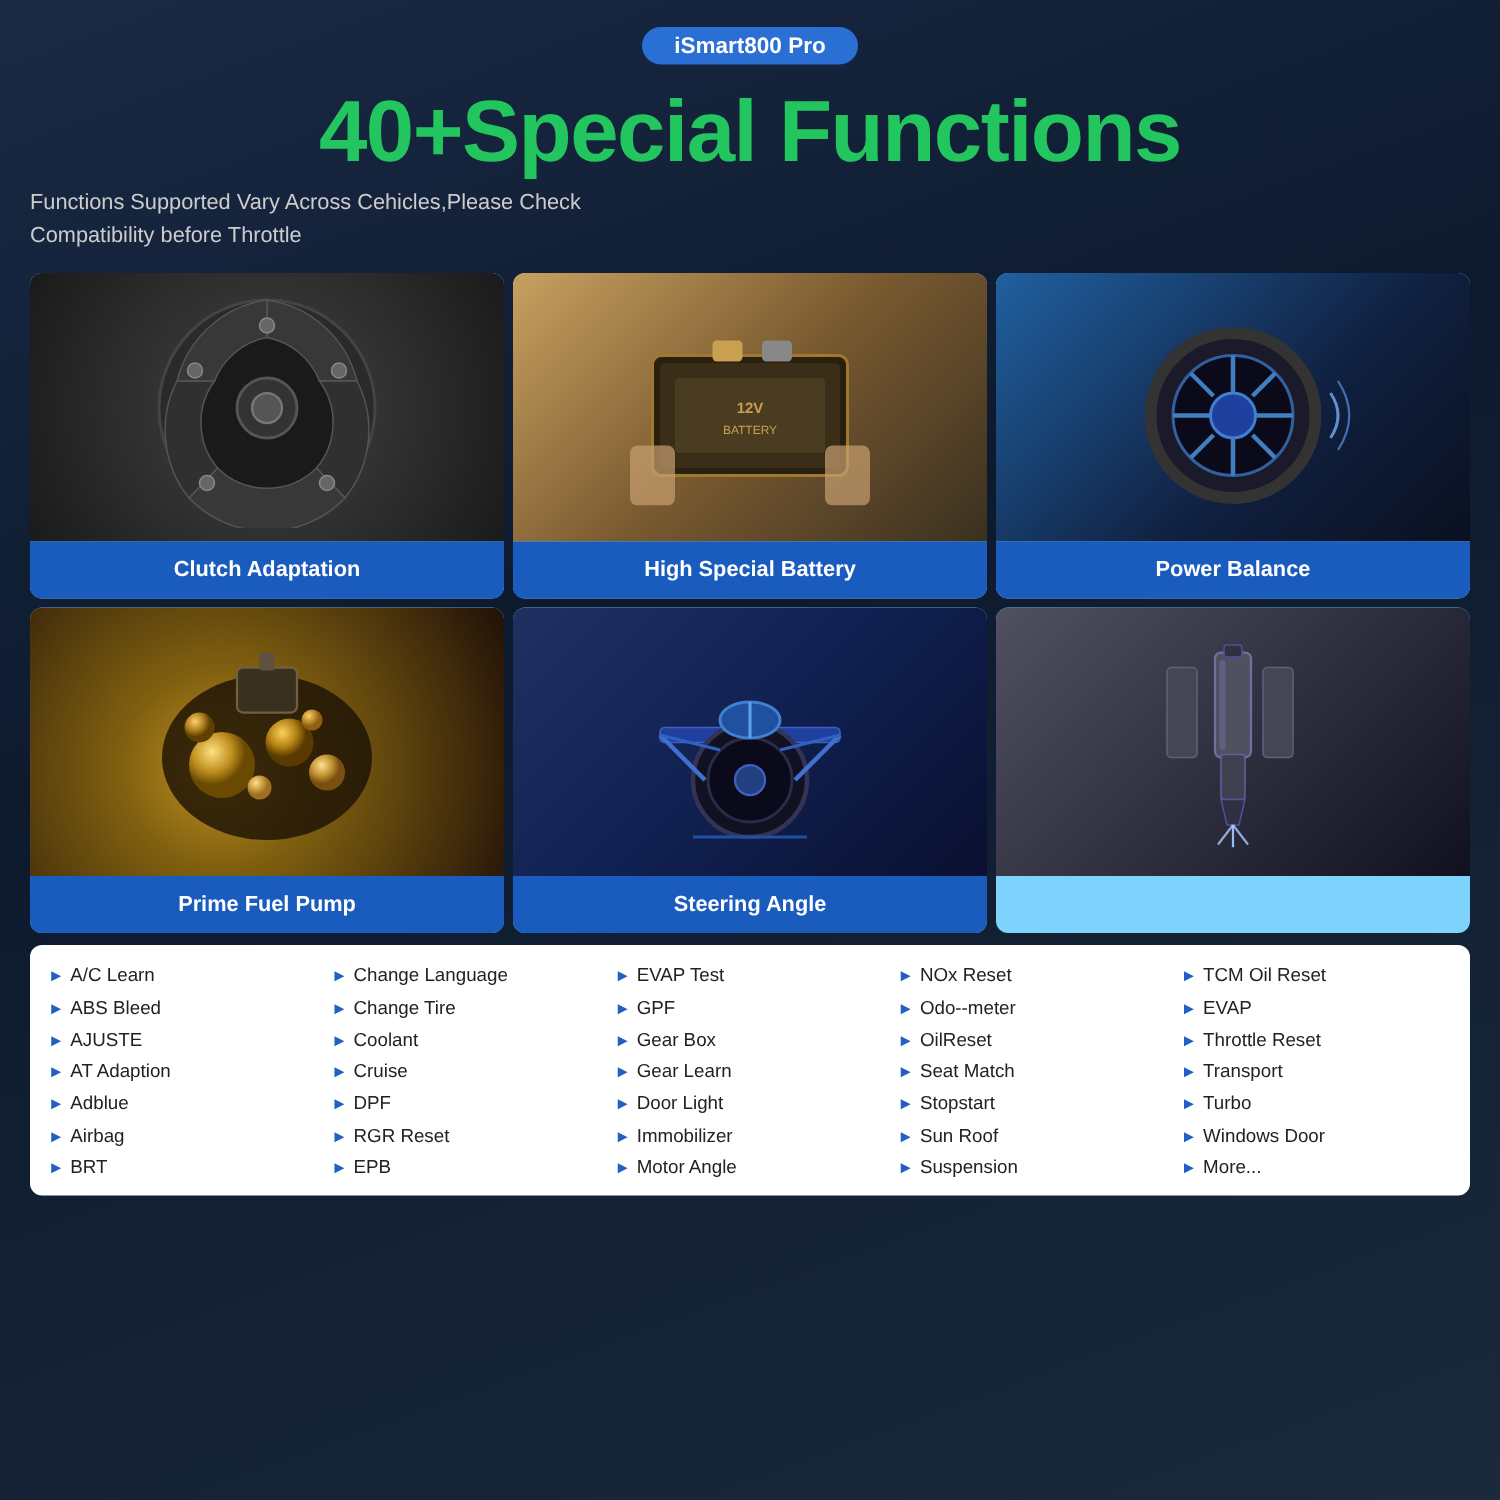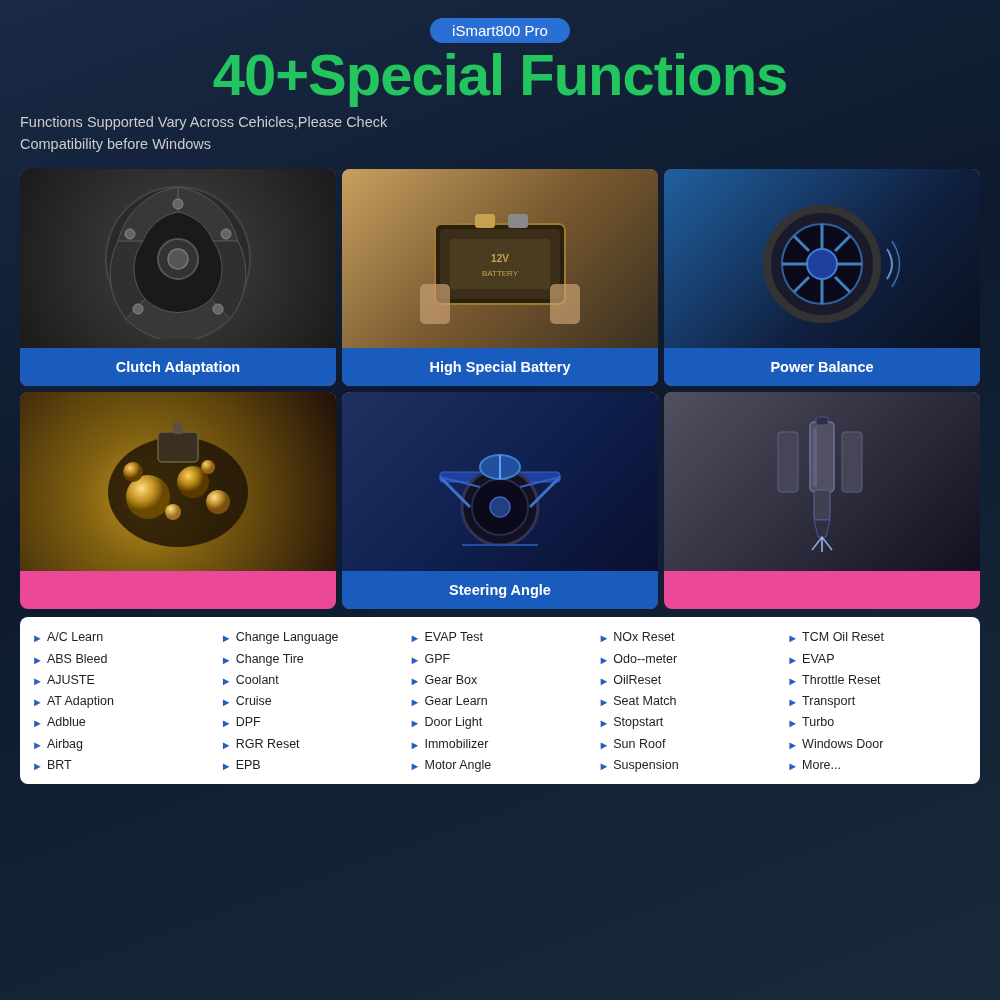--- a/index.html
+++ b/index.html
@@ -24,24 +24,24 @@
       z-index: 1;
       padding: 18px 20px 10px;
     }
 
     
     .badge {
       display: inline-block;
       background: #2a6fd4;
       color: #fff;
       font-size: 15px;
-      font-weight: normal;
+      font-weight: bold;
       padding: 4px 22px;
       border-radius: 20px;
-      margin-bottom: 2px;
+      margin-bottom: 15px;
     }
 
     
     .header-title {
       color: #22c55e;
       font-size: 58px;
       font-weight: 900;
       line-height: 1.05;
       text-align: center;
       letter-spacing: -1px;
@@ -62,21 +62,21 @@
       grid-template-rows: 1fr 1fr;
       gap: 6px;
       margin-top: 14px;
       height: 440px;
     }
 
     .img-card {
       position: relative;
       border-radius: 8px;
       overflow: hidden;
-      background: #ec4899;
+      background: #7dd3fc;
     }
 
     
     .img-clutch { background: radial-gradient(circle at 50% 50%, #555 0%, #333 40%, #1a1a1a 100%); }
     .img-battery { background: linear-gradient(135deg, #c8a060 0%, #7a5a30 50%, #3a3020 100%); }
     .img-power { background: linear-gradient(135deg, #2060a0 0%, #102040 60%, #0a1020 100%); }
     .img-fuel { background: radial-gradient(circle at 40% 60%, #c09020 0%, #806010 30%, #201008 100%); }
     .img-steering { background: linear-gradient(135deg, #203060 0%, #102050 50%, #0a1030 100%); }
     .img-injector { background: linear-gradient(135deg, #505060 0%, #303040 50%, #101020 100%); }
 
@@ -144,21 +144,21 @@
 <body>
 
 <div class="bg-overlay"></div>
 <div class="content">
 
   <div style="text-align:center;">
     <div class="badge">iSmart800 Pro</div>
     <div class="header-title">40+Special Functions</div>
     <div class="header-sub">
       <span>Functions Supported Vary Across Cehicles,Please Check</span><br>
-      <span>Compatibility before Windows</span>
+      <span>Compatibility before Throttle</span>
     </div>
   </div>
 
   <div class="image-grid">
 
     <div class="img-card">
       <div class="card-icon img-clutch">
         <svg width="160" height="160" viewBox="0 0 160 160">
 
           <circle cx="80" cy="80" r="72" fill="#2a2a2a" stroke="#444" stroke-width="2"></circle>
@@ -269,20 +269,21 @@
             <radialGradient id="gold6" cx="35%" cy="30%">
               <stop offset="0%" stop-color="#ffd060"></stop>
               <stop offset="100%" stop-color="#906010"></stop>
             </radialGradient>
           </defs>
 
           <rect x="60" y="20" width="40" height="30" rx="4" fill="#3a3020" stroke="#706040" stroke-width="1.5"></rect>
           <rect x="75" y="10" width="10" height="12" rx="2" fill="#605040"></rect>
         </svg>
       </div>
+      <div class="card-label">Prime Fuel Pump</div>
     </div>
 
     <div class="img-card">
       <div class="card-icon img-steering">
         <svg width="160" height="140" viewBox="0 0 160 140">
 
           <rect x="20" y="60" width="120" height="10" rx="3" fill="#2040a0" stroke="#4060c0" stroke-width="1"></rect>
 
           <circle cx="80" cy="95" r="38" fill="#111122" stroke="#333355" stroke-width="3"></circle>
           <circle cx="80" cy="95" r="28" fill="#0a0a1a" stroke="#2a2a4a" stroke-width="2"></circle>

